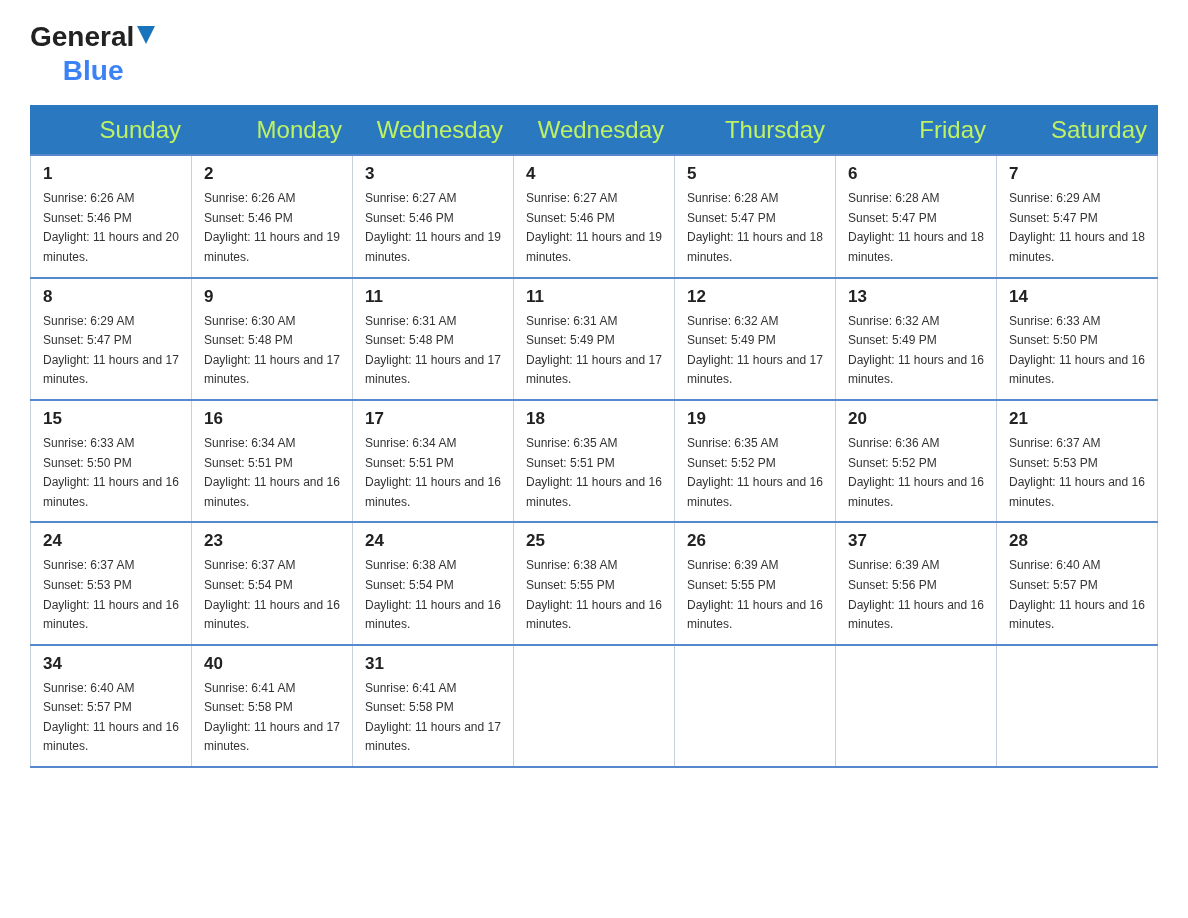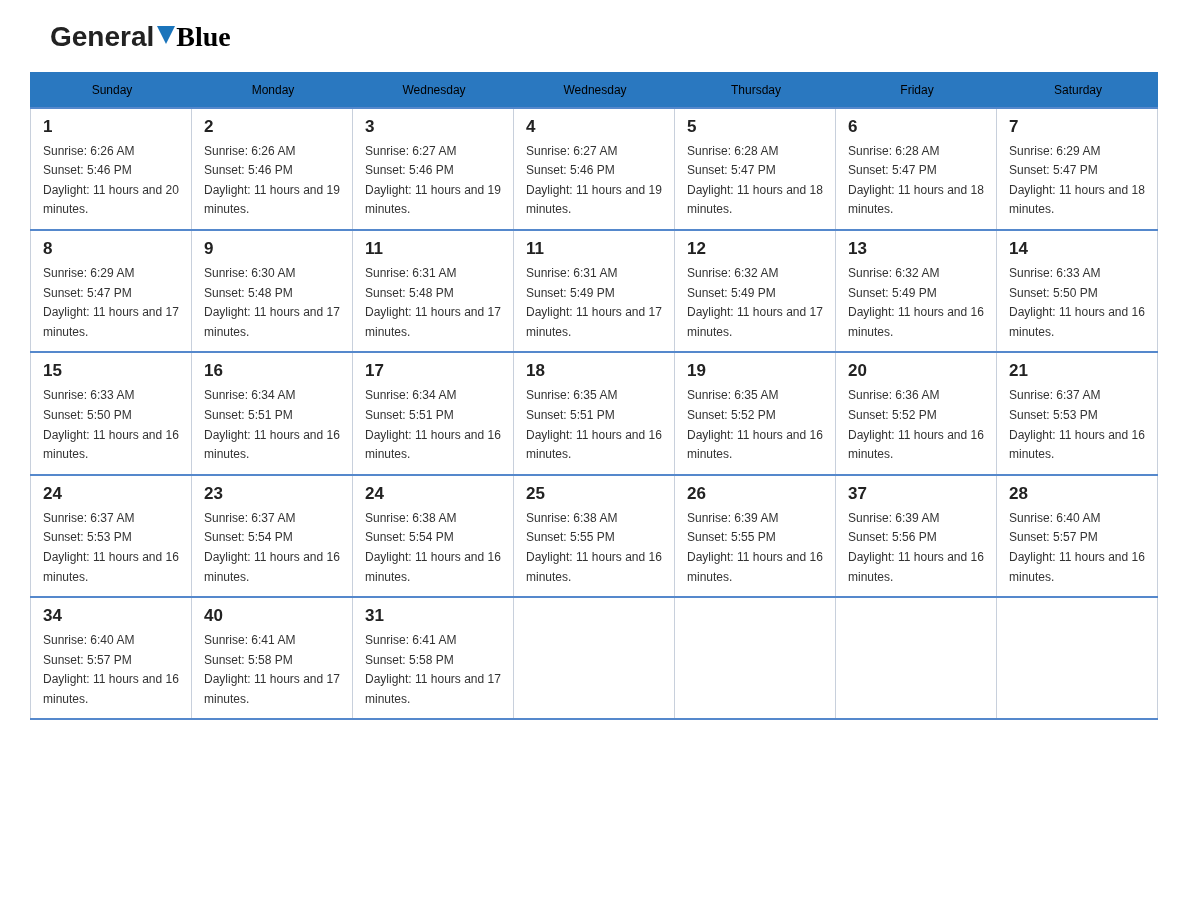--- a/index.html
+++ b/index.html
@@ -31,25 +31,25 @@
       color: #444;
       margin-top: 4px;
     }
     .calendar-table {
       width: 100%;
       border-collapse: collapse;
       border: 1.5px solid #b0b8c8;
     }
     .calendar-table th {
       background: #2a78c0;
-      color: #000000;
-      font-size: 12px;
+      color: #bef264;
+      font-size: 24px;
       font-weight: normal;
       padding: 10px 10px 10px 12px;
-      text-align: center;
+      text-align: right;
       border: 1px solid #2a78c0;
     }
     .calendar-table td {
       vertical-align: top;
       padding: 8px 10px 10px 12px;
       border: 1px solid #c8d0dc;
       width: calc(100% / 7);
       min-height: 110px;
     }
     .calendar-table tr {
@@ -75,30 +75,30 @@
       display: flex;
       align-items: flex-start;
       gap: 0;
     }
   </style>
 </head>
 <body>
 
 <div class="header">
   <div class="logo-wrap">
-  <div style="display:flex;flex-direction:row;align-items:center;margin-left:20px;">
+  <div style="display:flex;flex-direction:column;align-items:center;">
     <div style="display:flex;align-items:center;">
       <span style="font-size:28px;font-weight:bold;color:#222;line-height:1.2;">General</span>
       <span style="display:inline-block;margin-left:3px;position:relative;top:0;">
         <svg width="18" height="18" viewBox="0 0 18 18">
           <polygon points="0,0 18,0 9,18" fill="#1a74bb"></polygon>
         </svg>
       </span>
     </div>
-    <span style="font-size:28px;font-weight:bold;color:#000000;line-height:1.2;padding-left:1px;font-family:Liberation Serif, serif;">Blue</span>
+    <span style="font-size:28px;font-weight:bold;color:#3b82f6;line-height:1.2;padding-left:1px;">Blue</span>
   </div>
 </div>
   <div class="title-block">
     <div class="month-title"></div>
     <div class="location-title"></div>
   </div>
 </div>
 
 <table class="calendar-table">
   <thead>

